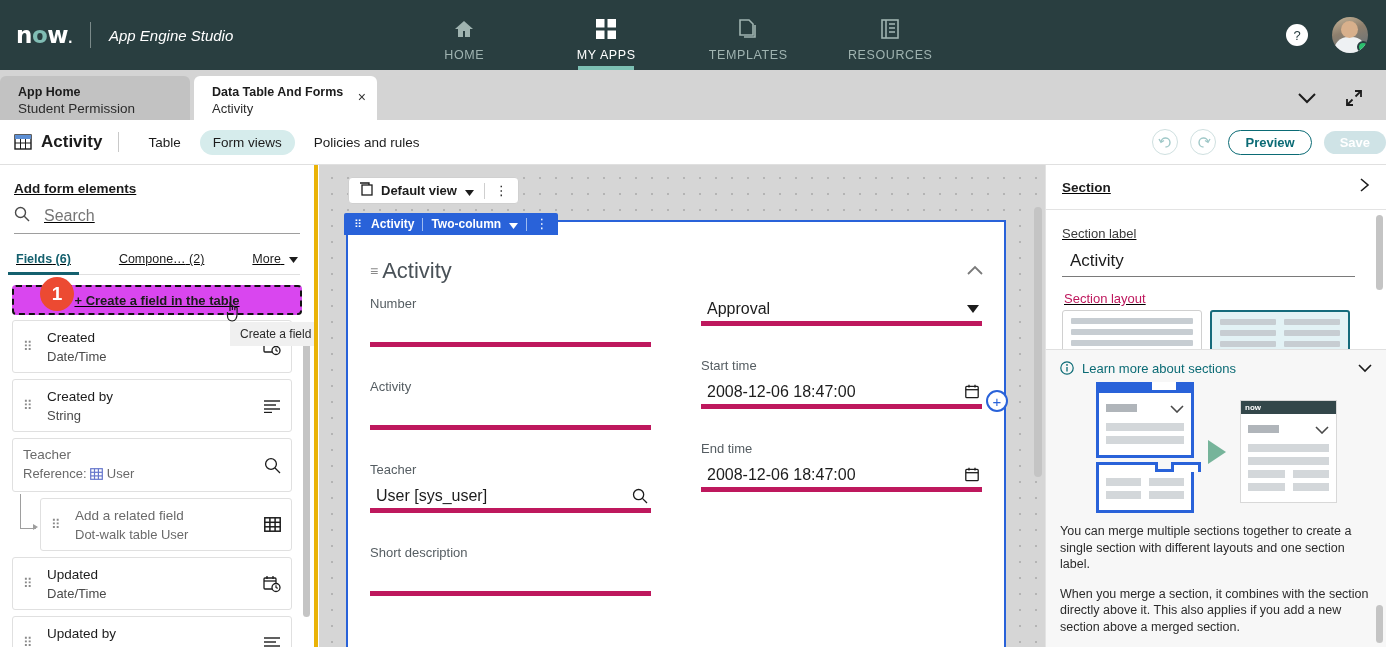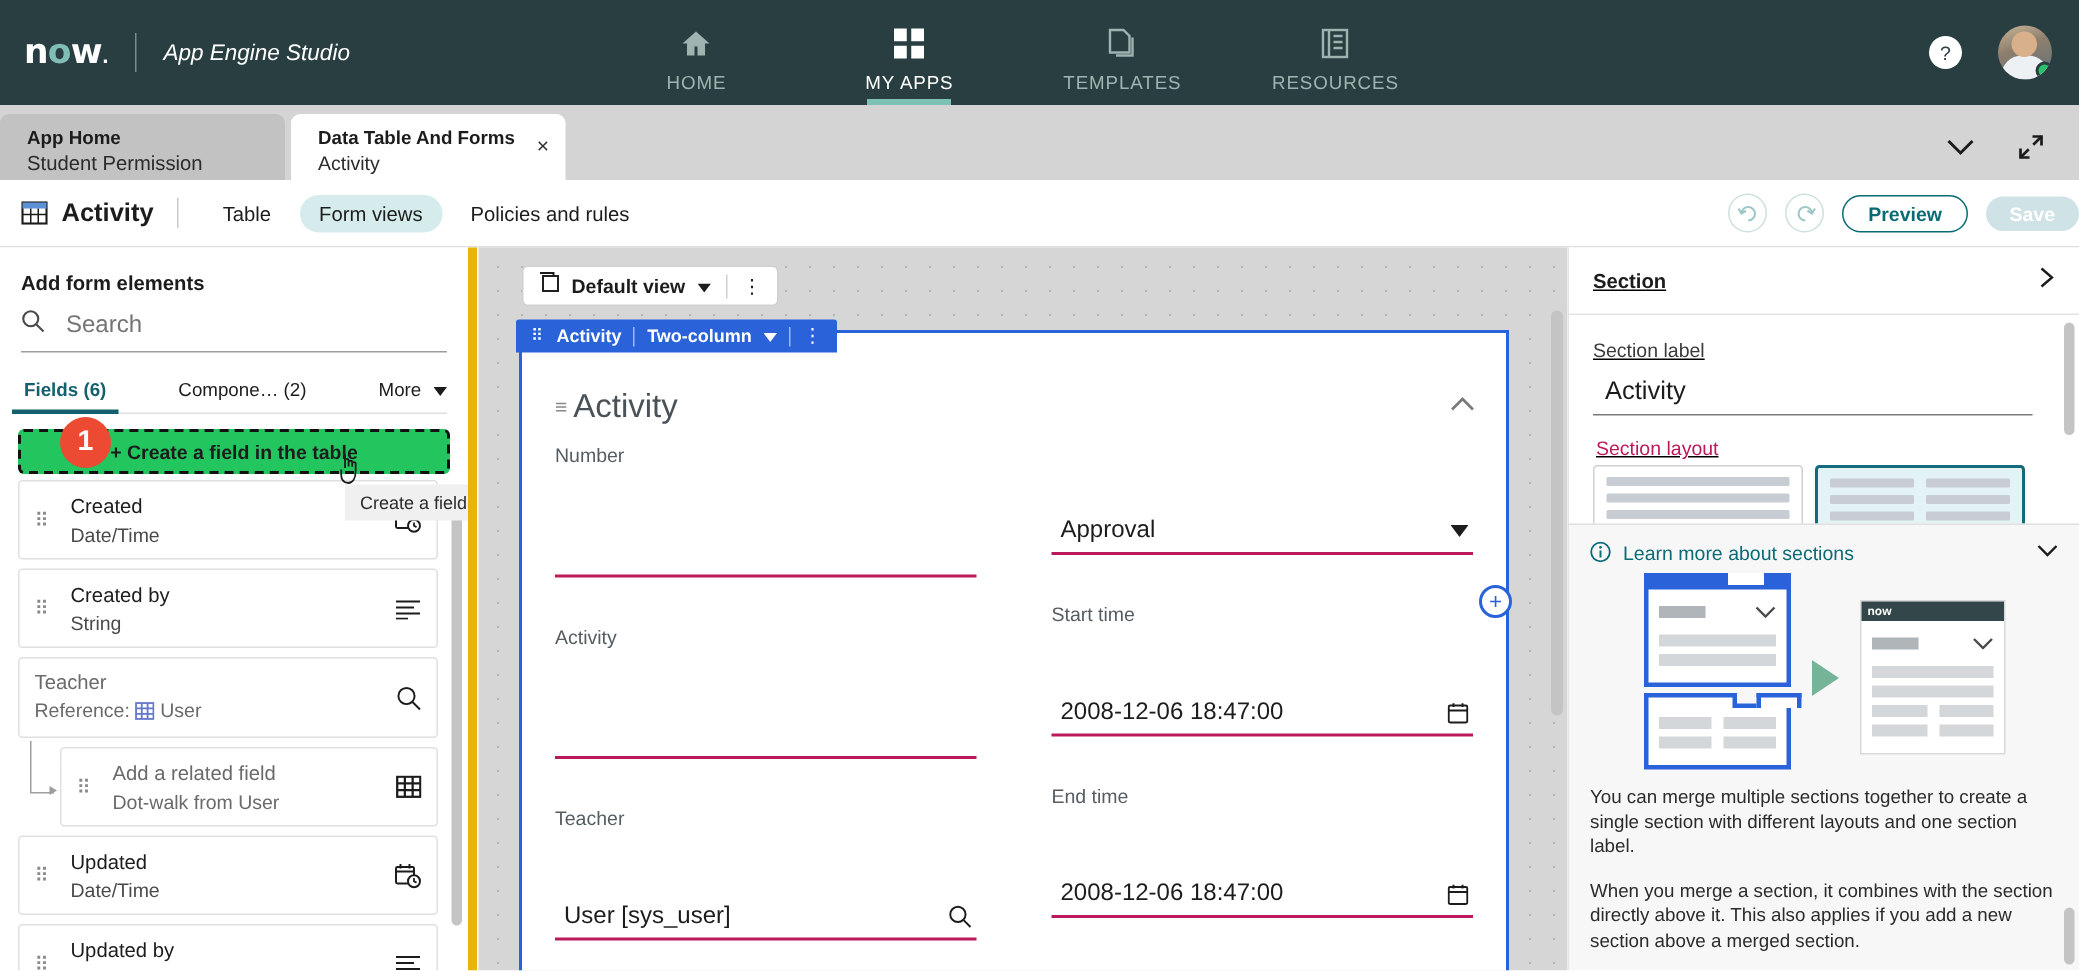--- a/index.html
+++ b/index.html
@@ -104,21 +104,21 @@
   }
   .pill-btn {
     padding: 4px 16px; border-radius: 14px; font-size: 13px; cursor: pointer;
   }
   .pill-outline { border: 1px solid #0b6b75; color: #0b6b75; background: #fff; font-weight: bold; }
   .pill-disabled { background: #cfe3e6; color: #fff; font-weight: bold; }
 
   
   .leftpanel {
     position: absolute; left: 0; top: 165px; width: 318px; height: 482px;
-    background: #fff; border-right: 6px solid #eab308; overflow: hidden;
+    background: #fff; border-right: 4px solid #eab308; overflow: hidden; text-decoration: underline;
   }
   .lp-title { font-size: 13.5px; font-weight: bold; color: #1c1c1c; padding: 16px 14px 10px 14px; }
   .searchrow {
     margin: 0 14px; display: flex; align-items: center; gap: 14px;
     border-bottom: 1px solid #9e9e9e; padding-bottom: 7px;
   }
   .searchrow .sicon { color: #4a4a4a; }
   .searchrow .sinput { font-size: 16px; color: #6a6a6a; border: none; outline: none; flex: 1;
     font-family: "Liberation Sans", sans-serif; background: transparent; }
   .lptabs { display: flex; margin: 14px 14px 0 14px; border-bottom: 1px solid #e0e0e0; }
@@ -129,21 +129,21 @@
   .lptab.active { color: #14606e; font-weight: bold; }
   .lptab.active::after {
     content: ""; position: absolute; left: -6px; right: -6px; bottom: -1px; height: 3px; background: #14606e;
   }
   .lptab + .lptab { margin-left: 44px; }
   .lptab .cnt { color: #0b6b75; }
   .lptab.active .cnt { color: #14606e; }
 
   .createwrap { position: relative; margin: 10px 12px 0 12px; }
   .createbtn {
-    background: #22c55e; border: 2px dashed #111; border-radius: 4px;
+    background: #d946ef; border: 2px dashed #111; border-radius: 4px;
     height: 30px; display: flex; align-items: center; justify-content: center;
     font-size: 13px; font-weight: bold; color: #1c1c1c; cursor: pointer; position: relative;
   }
   .badge1 {
     position: absolute; left: 28px; top: -8px; width: 34px; height: 34px; border-radius: 50%;
     background: #ec4a32; color: #fff; font-size: 19px; font-weight: bold;
     display: flex; align-items: center; justify-content: center; z-index: 6;
   }
   .cursor-hand { position: absolute; left: 213px; top: 16px; z-index: 7; }
   .tooltip {
@@ -223,22 +223,22 @@
   .sectitle-row { display: flex; align-items: center; padding: 14px 20px 0 22px; }
   .sectitle-row .hamb { color: #8a8a8a; font-size: 14px; margin-right: 4px; line-height: 10px; }
   .sectitle { font-size: 22px; color: #4a5258; font-weight: normal; }
   .collapse-caret { margin-left: auto; color: #7a7a7a; cursor: pointer; }
 
   .fieldgrid { display: flex; padding: 12px 22px 0 22px; gap: 50px; }
   .fcol { flex: 1; }
   .ffield { margin-bottom: 32px; }
   .flabel { font-size: 13px; color: #555d62; margin-bottom: 6px; }
   .fval {
-    height: 30px; border-bottom: 2px solid #be185d; display: flex; align-items: center;
-    font-size: 16px; color: #1c1c1c; padding-left: 6px; margin-top: 44px;
+    height: 30px; border-bottom: 5px solid #be185d; display: flex; align-items: center;
+    font-size: 16px; color: #1c1c1c; padding-left: 6px;
   }
   .fval .vtext { flex: 1; }
   .fval .vicon { color: #1c1c1c; padding-right: 3px; display: flex; }
 
   .canvas-scroll-track {
     position: absolute; right: 3px; top: 40px; width: 8px; height: 440px; background: transparent;
   }
   .canvas-scrollbar {
     position: absolute; right: 3px; top: 42px; width: 8px; height: 270px;
     background: #c4c4c4; border-radius: 4px; cursor: pointer;
@@ -552,21 +552,21 @@
     </div>
 
     <div class="nested">
       <div class="elbow">
           <div class="arrowhead"></div>
         </div>
       <div class="fieldcard muted">
         <span class="grip">⠿</span>
         <span class="fc-text">
           <span class="fc-name" style="display:block">Add a related field</span>
-          <span class="fc-sub" style="display:block">Dot-walk from User</span>
+          <span class="fc-sub" style="display:block">Dot-walk table User</span>
         </span>
         <span class="fc-icon">
           <svg width="17" height="15" viewBox="0 0 17 15">
               <rect x="0.8" y="0.8" width="15.4" height="13.4" fill="none" stroke="#1c1c1c" stroke-width="1.5"></rect>
               <line x1="0.8" y1="5.3" x2="16.2" y2="5.3" stroke="#1c1c1c" stroke-width="1.5"></line>
               <line x1="0.8" y1="9.8" x2="16.2" y2="9.8" stroke="#1c1c1c" stroke-width="1.5"></line>
               <line x1="5.9" y1="0.8" x2="5.9" y2="14.2" stroke="#1c1c1c" stroke-width="1.5"></line>
               <line x1="11.1" y1="0.8" x2="11.1" y2="14.2" stroke="#1c1c1c" stroke-width="1.5"></line>
             </svg>
         </span>

